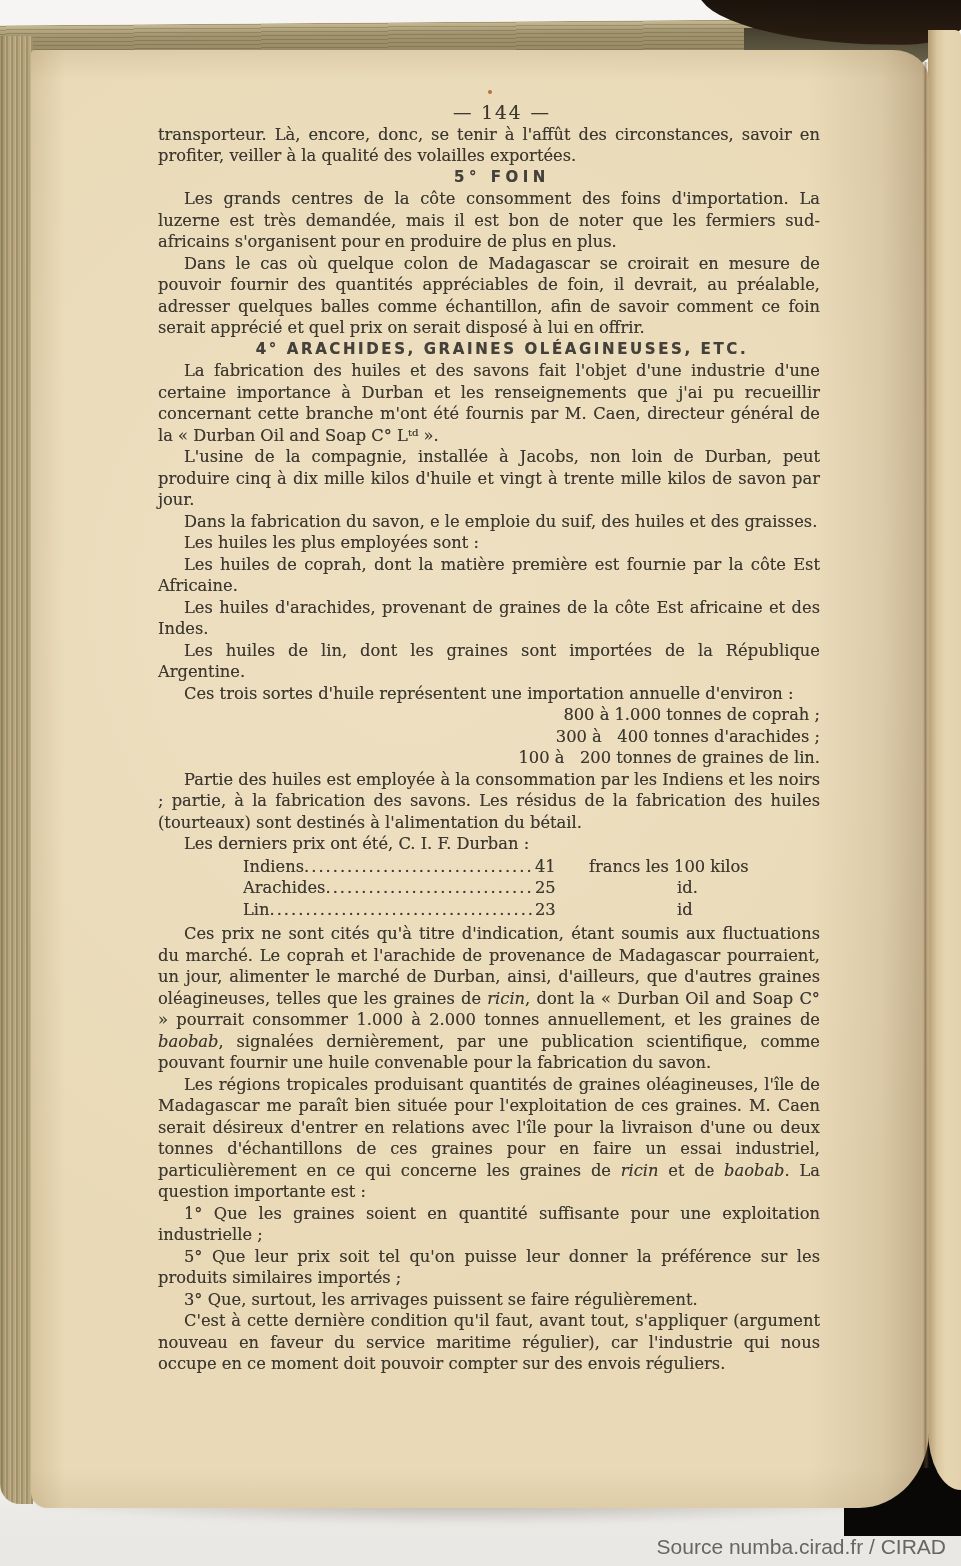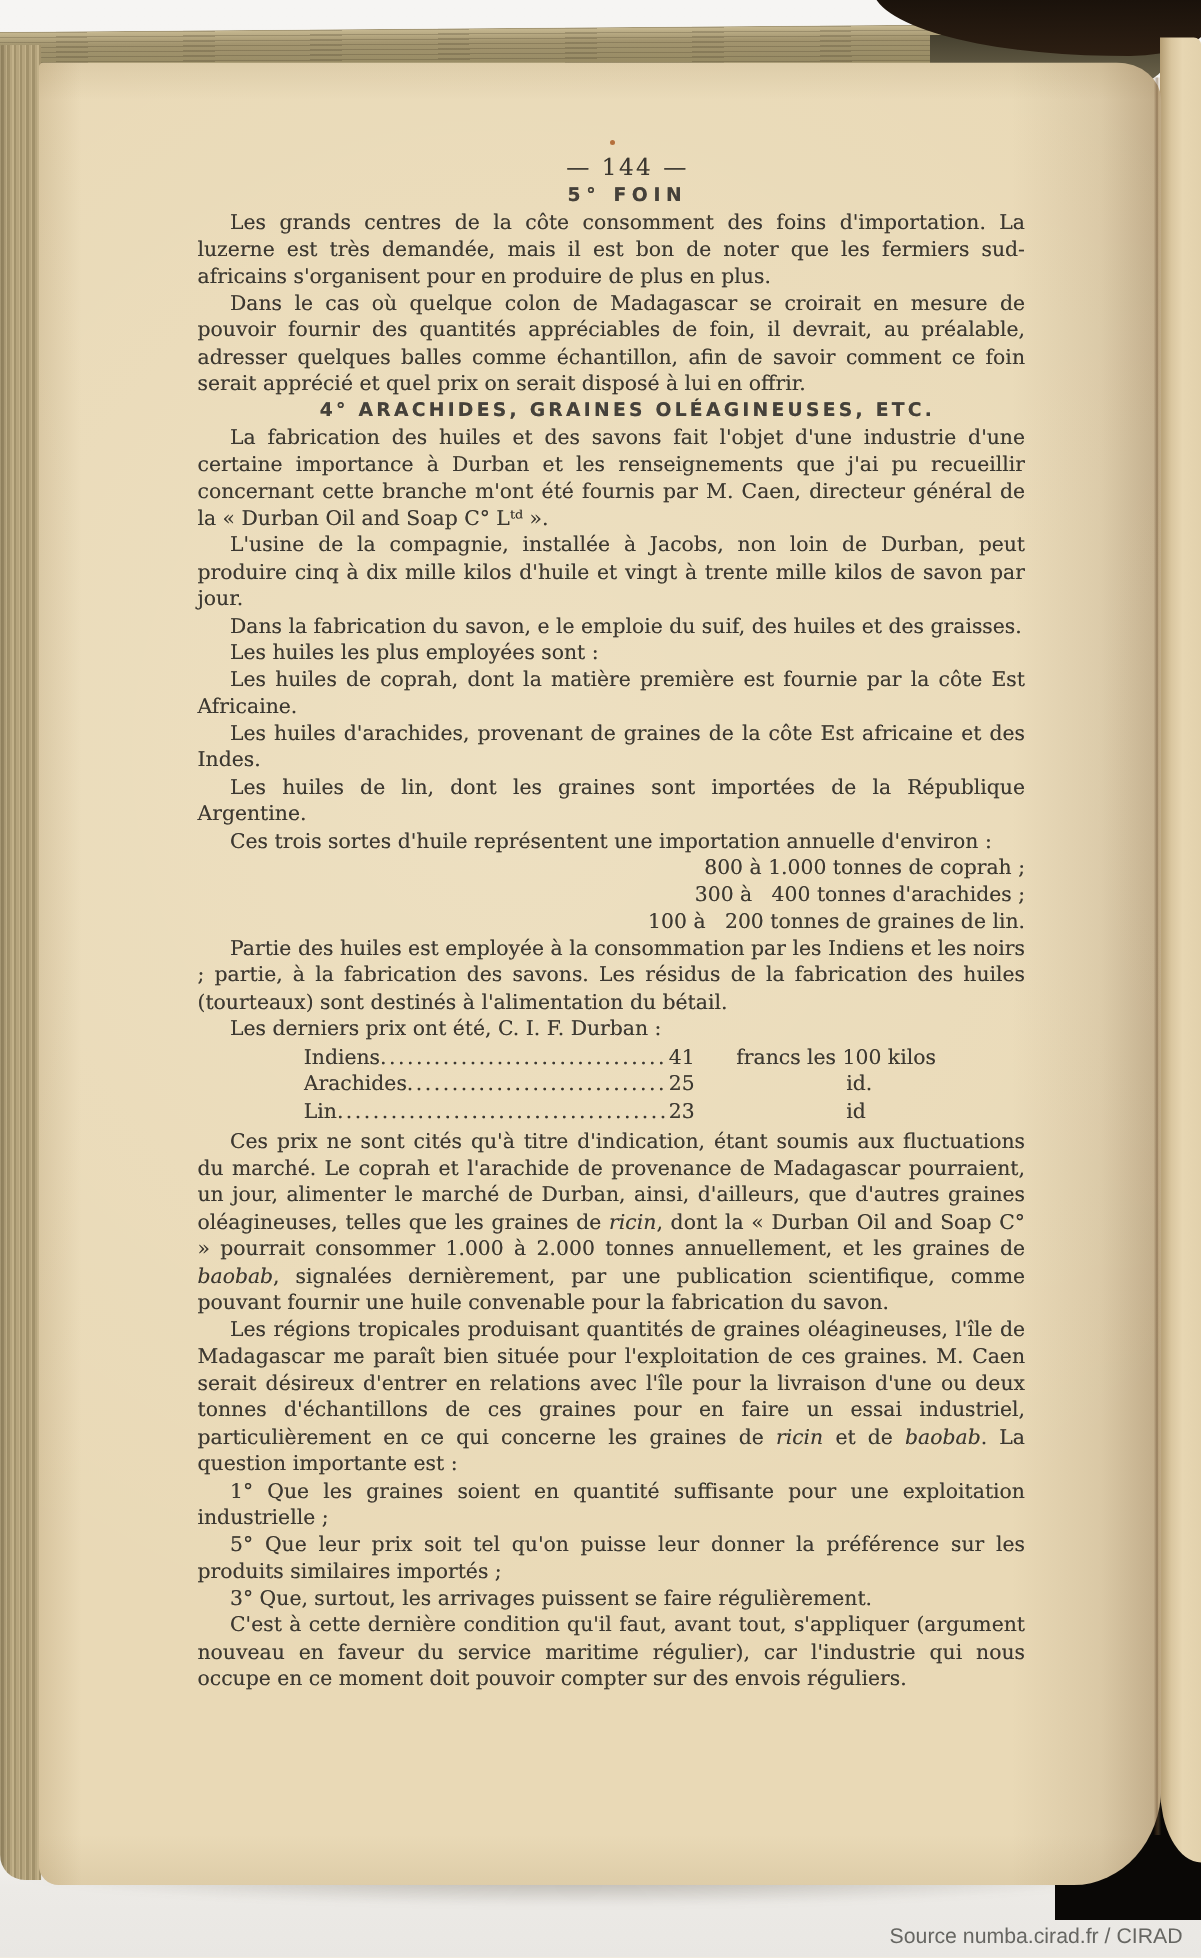--- a/index.html
+++ b/index.html
@@ -88,41 +88,42 @@
   .price-row{display:flex;padding-left:85px;align-items:baseline;}
   .pt-left{display:flex;width:292px;overflow:hidden;white-space:nowrap;}
   .pt-item{flex:none;}
   .pt-leader{flex:1 1 0;overflow:hidden;white-space:nowrap;letter-spacing:2px;}
   .pt-val{width:54px;flex:none;}
   .pt-unit{flex:none;}
   .price-row:nth-child(2) .pt-unit,.price-row:nth-child(3) .pt-unit{margin-left:88px;}
   
   .footer-text{
     position:absolute;right:15px;bottom:7px;z-index:8;
-    font-family:"Liberation Sans",sans-serif;font-size:17px;color:#666662;margin-left:23px;
+    font-family:"Liberation Sans",sans-serif;font-size:21px;color:#666662;margin-left:23px;
   }
 </style>
 </head>
 <body>
 
 <div class="scene">
 
   <div class="page-shadow"></div>
   <div class="black-notch"></div>
   <div class="top-edge"></div>
   <div class="olive-curve"></div>
   <div class="cover-corner"></div>
   <div class="left-edge"></div>
   <div class="page-next"></div>
   <div class="page-main"></div>
   <div class="gutter-crease"></div>
 
   <div class="page-text">
-    <p class="page-no" style="position:relative;margin-top:22px;"><span class="speck"></span><span>— 144 —</span></p>
+    <p class="page-no" style="position:relative;"><span class="speck"></span><span>— 144 —</span></p>
 
+    <p class="noindent">transporteur. Là, encore, donc, se tenir à l'affût des circonstances, savoir en profiter, veiller à la qualité des volailles exportées.</p>
 
     <p class="head head-foin">5° FOIN</p>
 
     <p>Les grands centres de la côte consomment des foins d'importation. La luzerne est très demandée, mais il est bon de noter que les fermiers sud-africains s'organisent pour en produire de plus en plus.</p>
     <p>Dans le cas où quelque colon de Madagascar se croirait en mesure de pouvoir fournir des quantités appréciables de foin, il devrait, au préalable, adresser quelques balles comme échantillon, afin de savoir comment ce foin serait apprécié et quel prix on serait disposé à lui en offrir.</p>
 
     <p class="head head-arach">4° ARACHIDES, GRAINES OLÉAGINEUSES, ETC.</p>
 
     <p>La fabrication des huiles et des savons fait l'objet d'une industrie d'une certaine importance à Durban et les renseignements que j'ai pu recueillir concernant cette branche m'ont été fournis par M. Caen, directeur général de la « Durban Oil and Soap C° Lᵗᵈ ».</p>
     <p>L'usine de la compagnie, installée à Jacobs, non loin de Durban, peut produire cinq à dix mille kilos d'huile et vingt à trente mille kilos de savon par jour.</p>

